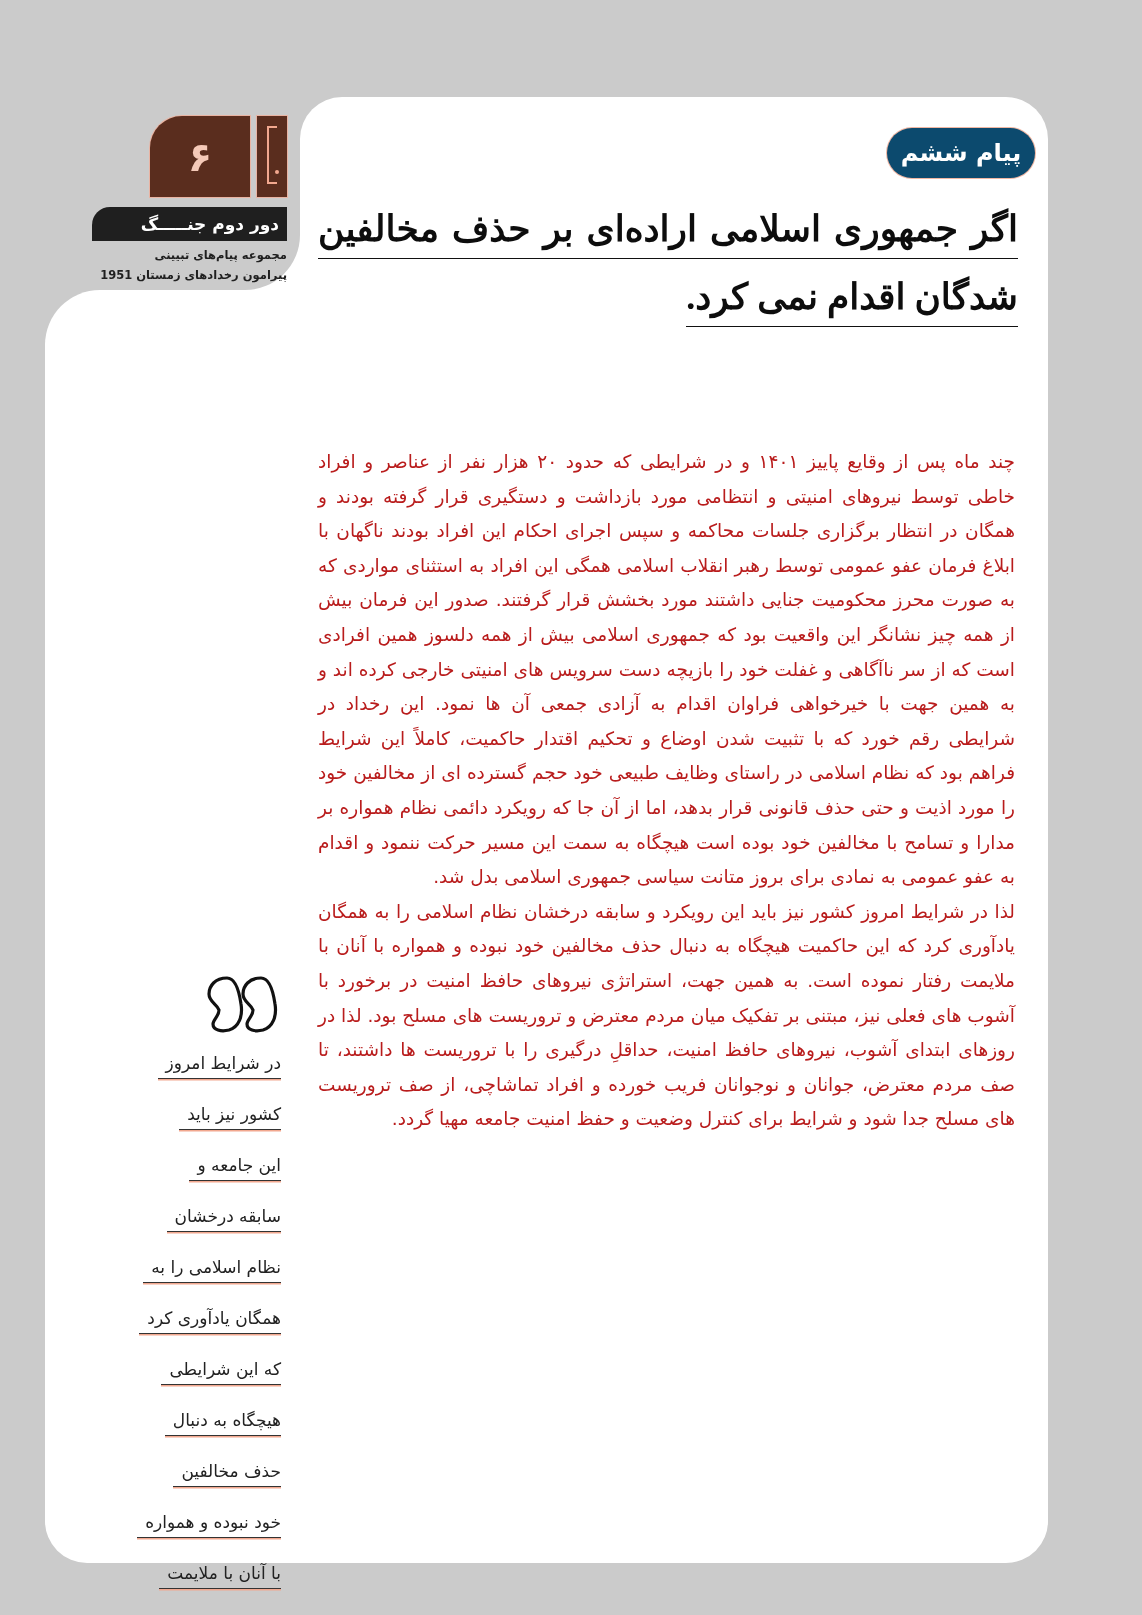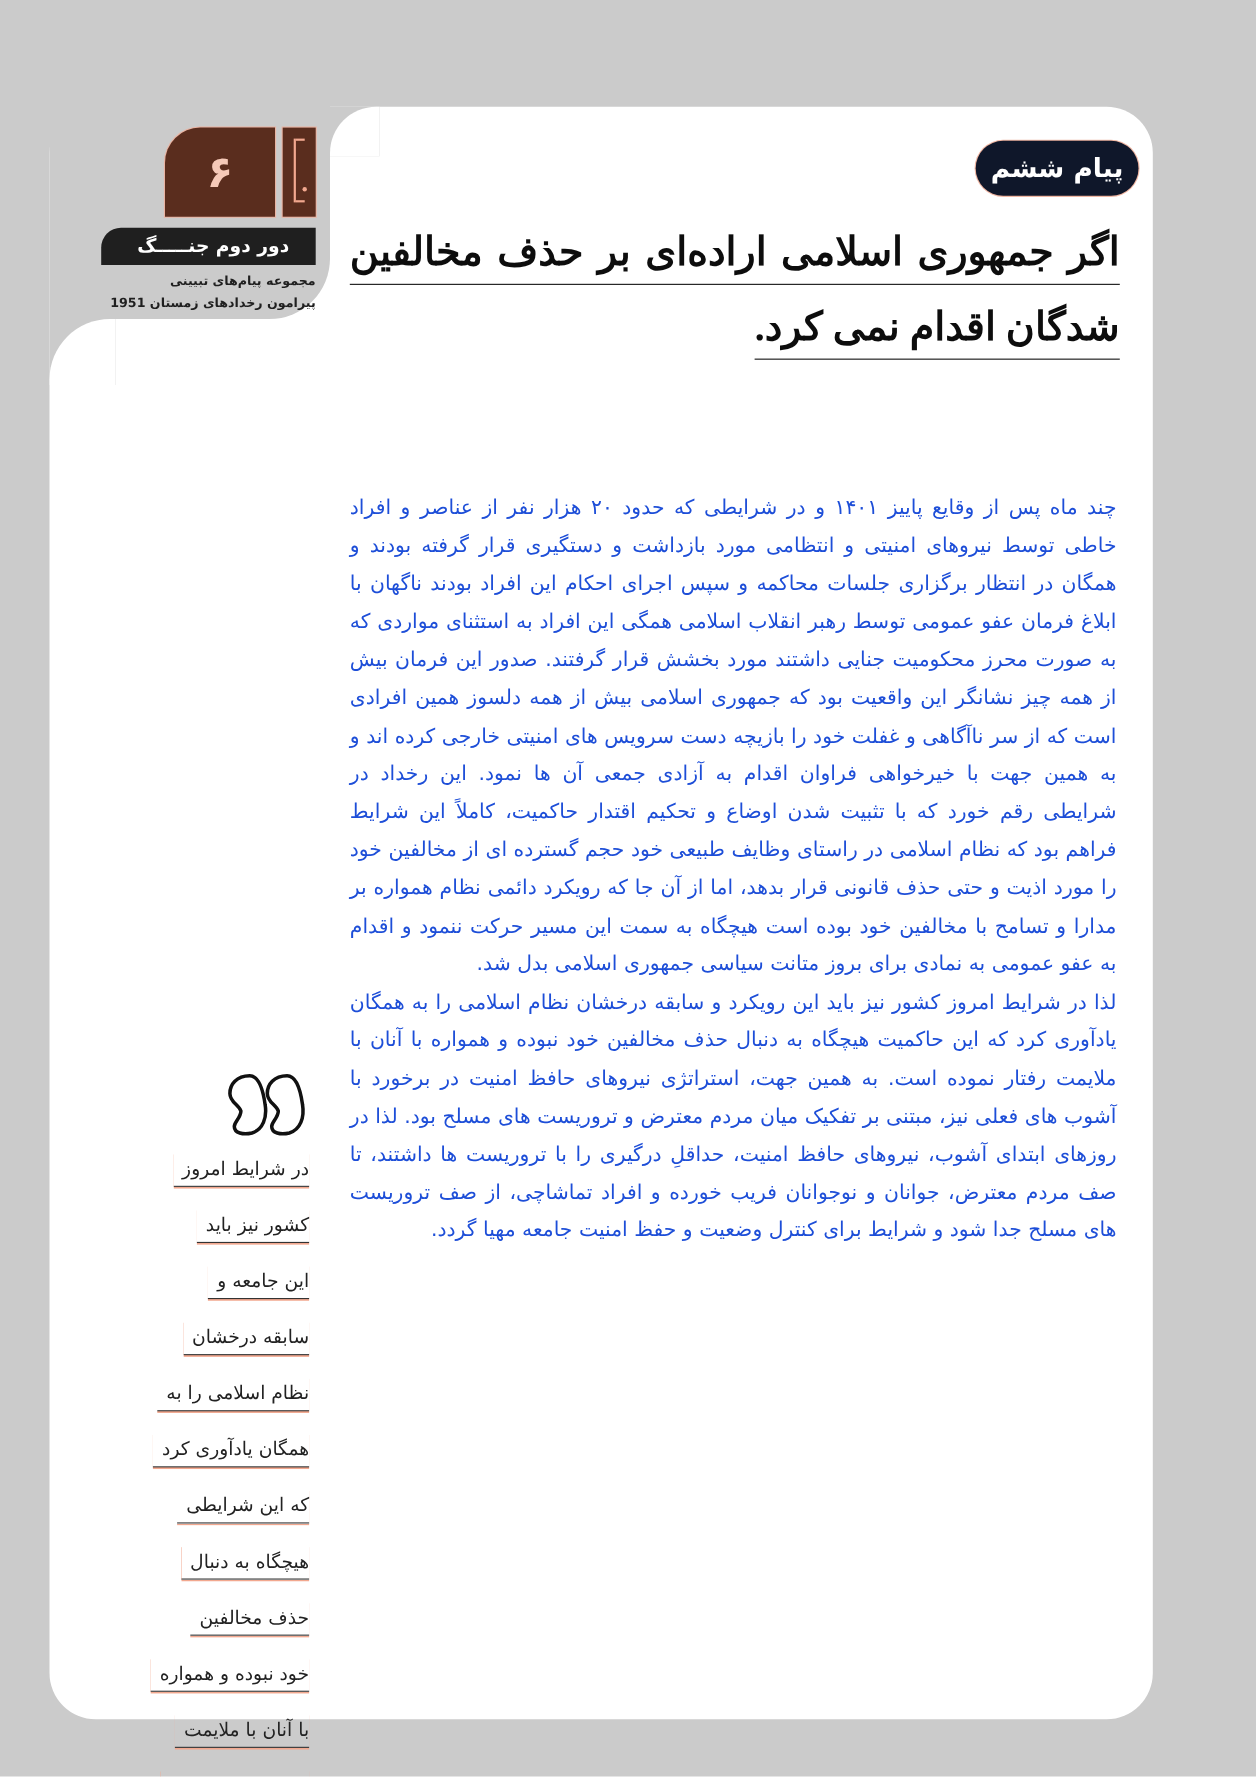--- a/index.html
+++ b/index.html
@@ -99,40 +99,40 @@
     left: 92px; top: 207px;
     width: 195px; height: 34px;
     background: #1f1f1f;
     border-top-left-radius: 18px;
     color: #ffffff;
     font-size: 17px;
     font-weight: bold;
     direction: rtl;
     text-align: right;
     line-height: 34px;
-    padding-right: 24px;
+    padding-right: 8px;
     box-sizing: border-box;
     letter-spacing: 0.5px;
   }
   .series-sub {
     position: absolute;
     left: 60px; top: 245px;
     width: 227px;
     direction: rtl; text-align: right;
     font-size: 11.5px; line-height: 20px;
     color: #1f1f1f;
     font-weight: bold;
   }
 
   
   .message-tag {
     position: absolute;
     left: 887px; top: 128px;
     width: 148px; height: 50px;
-    background: #0f172a;
+    background: #0c4a6e;
     border-radius: 25px;
     color: #ffffff;
     font-size: 24px;
     font-weight: bold;
     direction: rtl;
     display: flex; align-items: center; justify-content: center;
     box-shadow: 0 0 0 1px #f0b6a2;
   }
 
   
@@ -163,21 +163,21 @@
   
   .body-text {
     position: absolute;
     left: 318px; top: 445px;
     width: 697px;
     direction: rtl;
     text-align: justify;
     text-align-last: right;
     font-size: 18.5px;
     line-height: 34.6px;
-    color: #1d4ed8;
+    color: #b91c1c;
   }
   .body-text p { margin: 0; }
 
   
   .quote-icon {
     position: absolute;
     left: 205px; top: 972px;
     width: 76px; height: 62px;
   }
   .quote-lines {

